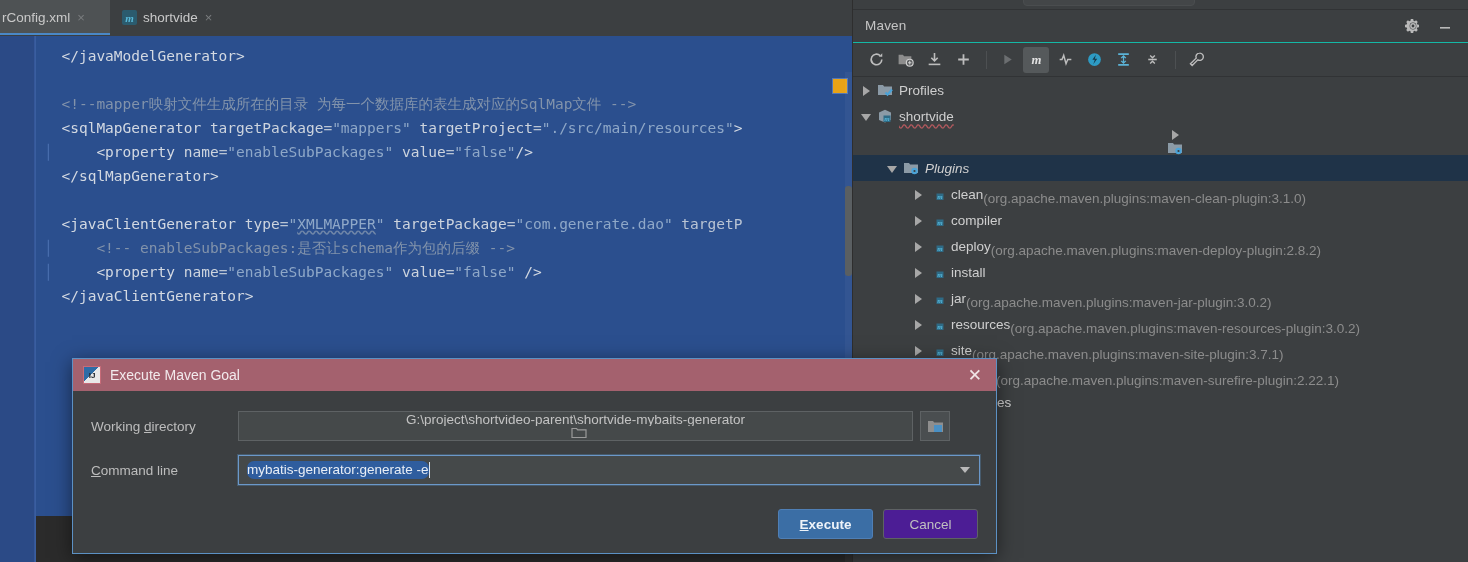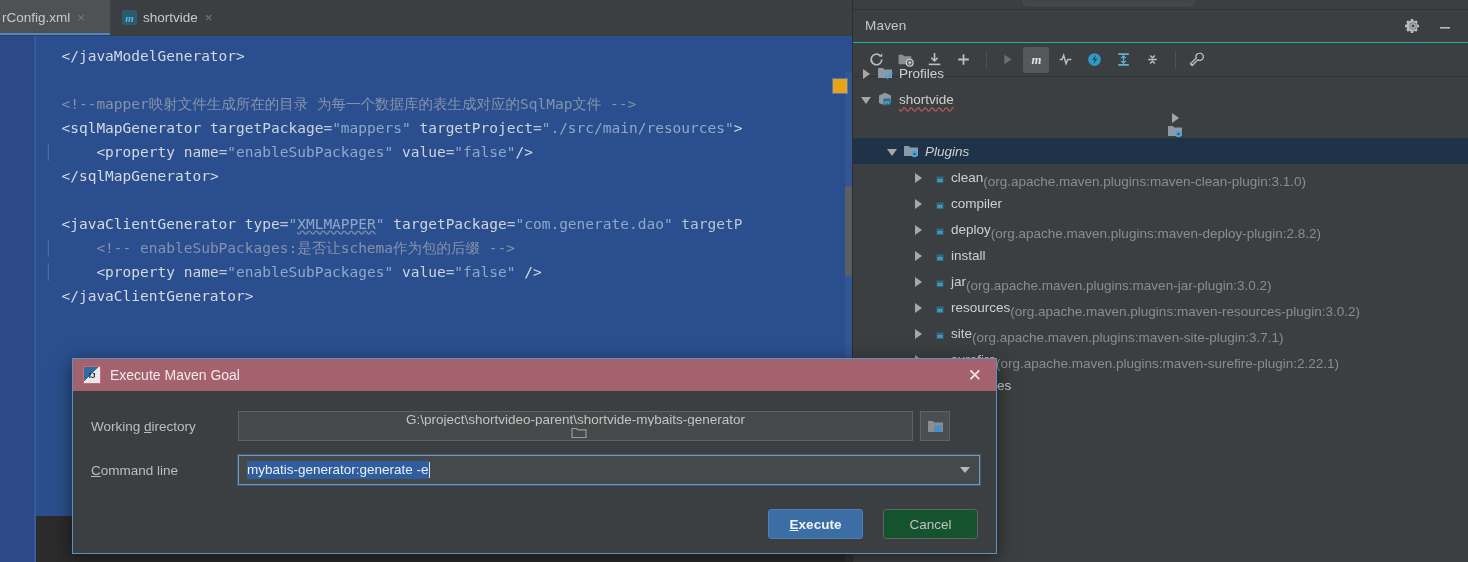--- a/index.html
+++ b/index.html
@@ -129,21 +129,21 @@
   .tb{
     width:26px;height:26px;margin-right:3px;
     display:flex;align-items:center;justify-content:center;
     border-radius:3px;
   }
   .tb.selected{background:#55595b;}
   .tbsep{width:1px;height:18px;background:#4d5052;margin:0 7px;}
 
   
   #maven-tree{
-    position:absolute;left:0;top:60px;width:616px;height:485px;
+    position:absolute;left:0;top:77px;width:616px;height:485px;
     overflow:hidden;
   }
   .trow{
     position:relative;height:26px;display:flex;align-items:center;
     white-space:nowrap;font-size:13.5px;color:#c7c7c7;
   }
   .trow.sel{background:#1f3348;font-style:italic;}
   .arrow{
     width:11px;height:11px;flex:0 0 auto;margin-right:5px;
     position:relative;
@@ -227,48 +227,48 @@
     background:#4a4e50;border:1px solid #5e6264;
     display:flex;align-items:center;justify-content:center;
   }
   #cmdline-input{
     width:742px;background:#45494a;
     border:1px solid #6b98c9;
     box-shadow:0 0 0 1px rgba(90,140,190,.35);
     position:relative;
   }
   #cmdline-value{
-    background:#2f5d9e;color:#e8eef6;padding:1px 0 2px 0;
+    background:#2f5d9e;color:#e8eef6;padding:1px 0 2px 0;border-radius:7px;
   }
   #cmdline-caret{
     display:inline-block;width:1px;height:16px;background:#dfe6ef;
     vertical-align:-3px;margin-left:0px;
   }
   #cmdline-arrow{
     position:absolute;right:1px;top:1px;width:26px;height:26px;
     display:flex;align-items:center;justify-content:center;
   }
   #cmdline-arrow::before{
     content:"";border-top:6px solid #b9b9b9;
     border-left:5px solid transparent;border-right:5px solid transparent;
   }
   #dialog-buttons{
-    position:absolute;right:18px;top:150px;display:flex;gap:20px;
+    position:absolute;right:18px;top:150px;display:flex;gap:10px;
   }
   .dbtn{
     height:30px;min-width:95px;padding:0 18px;box-sizing:border-box;
     display:flex;align-items:center;justify-content:center;
     font-size:13.5px;border-radius:3px;
   }
   #btn-execute{
     background:#3b6ea5;border:1px solid #4f7fb5;color:#eef3f9;
     font-weight:bold;
   }
   #btn-cancel{
-    background:#14532d;border:1px solid #5e6264;color:#c0c0c0;
+    background:#4c1d95;border:1px solid #5e6264;color:#c0c0c0;
   }
 </style>
 </head>
 <body>
 
 <div class="root">
 
   <div id="editor-pane">
 
     <div id="tabbar">

